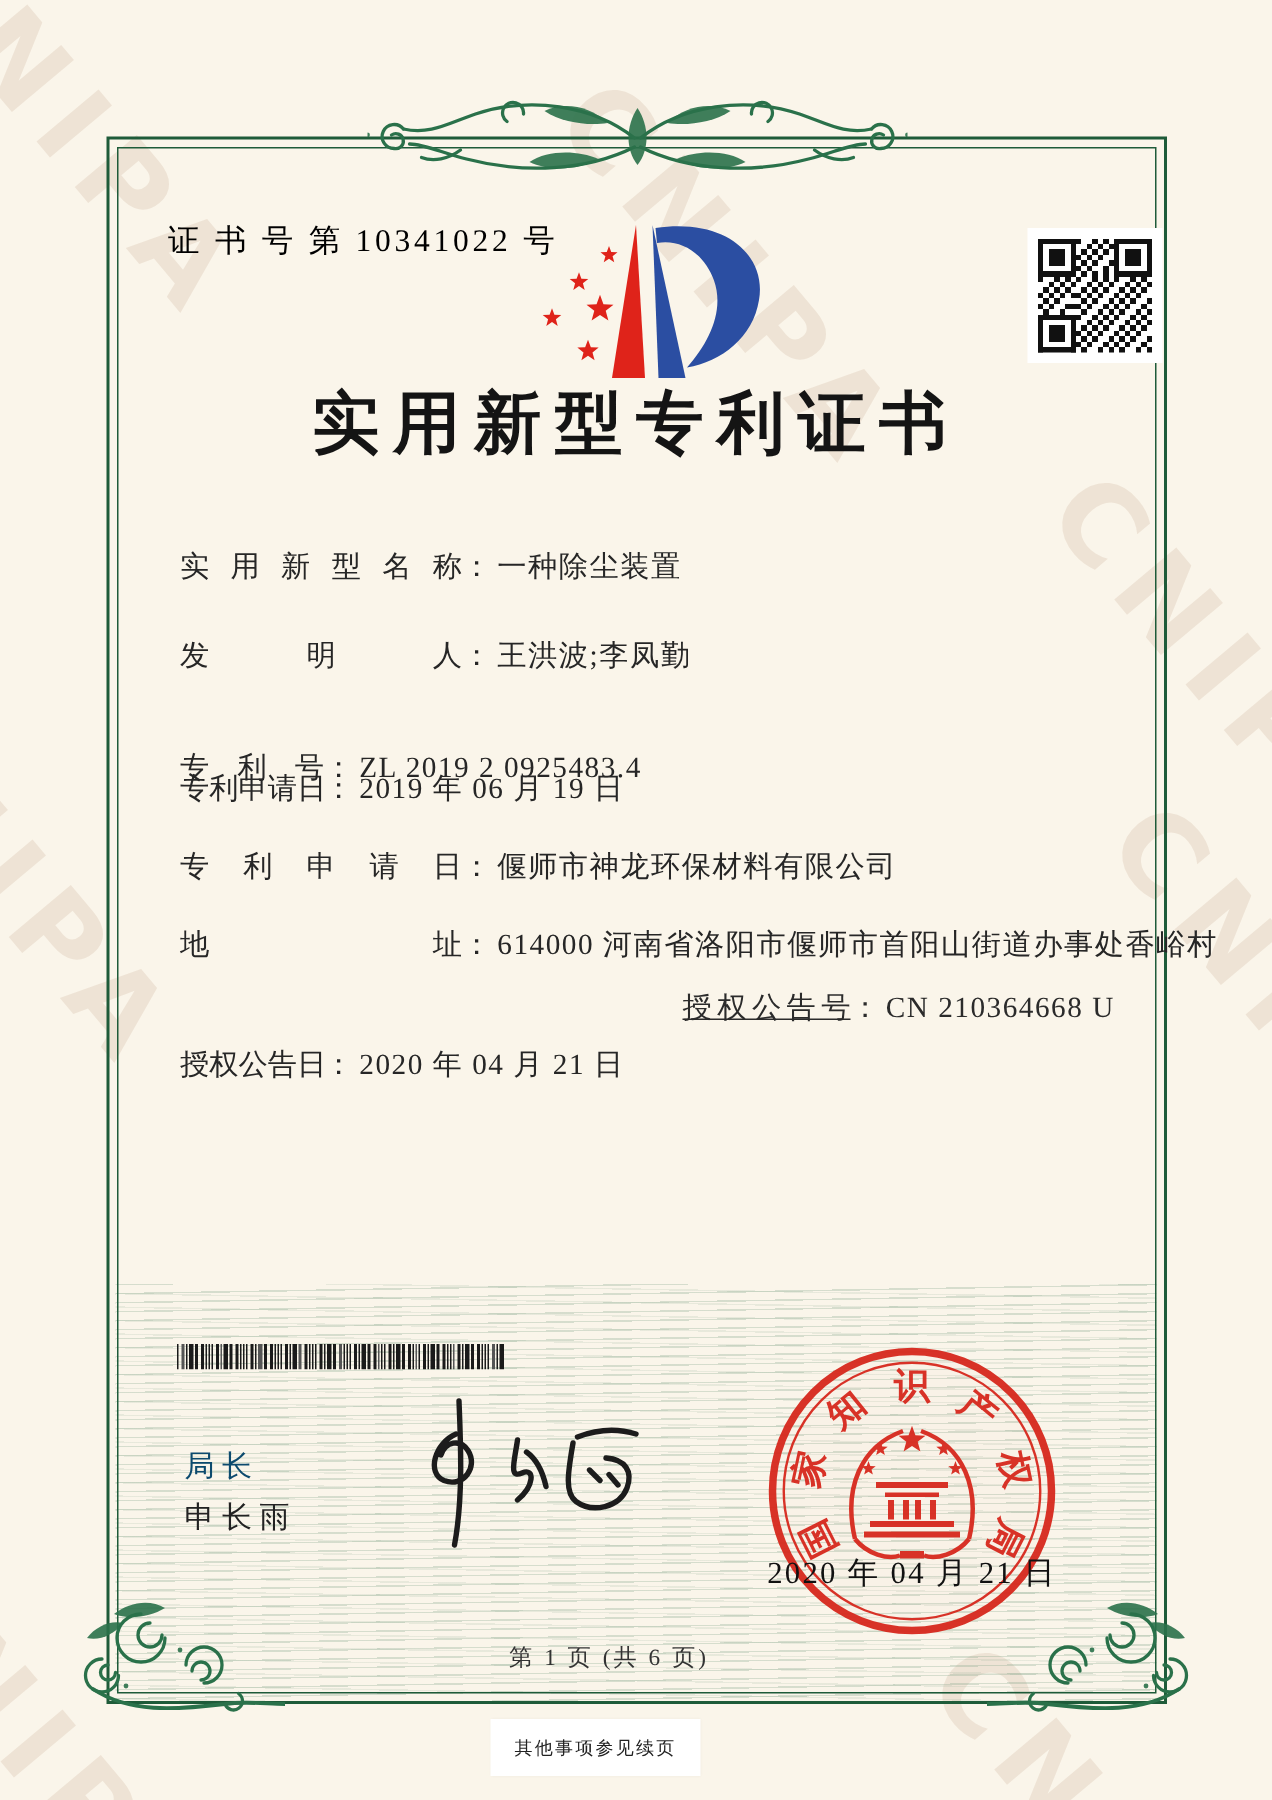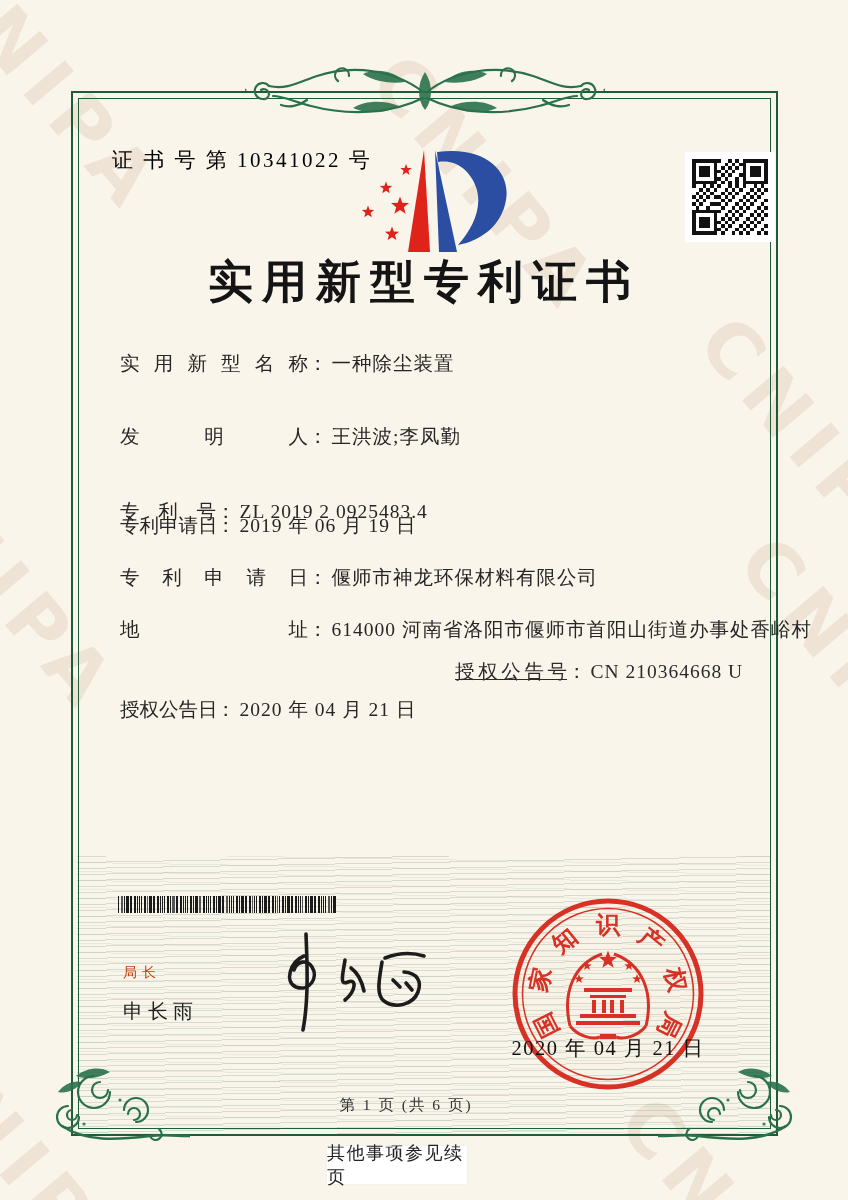--- a/index.html
+++ b/index.html
@@ -63,38 +63,38 @@
   
   .body-text{
     position:absolute;left:118px;top:699px;width:618px;z-index:5;
     font-size:17.5px;line-height:1.52;letter-spacing:0.4px;color:#2e2e2e;
     text-align:justify;
   }
   .body-text p{margin:0;text-indent:2em;}
   
   .barcode{position:absolute;left:118px;top:896px;z-index:5;}
   
-  .sig-title{position:absolute;left:123px;top:964px;font-size:14px;letter-spacing:5px;z-index:5;color:#c2410c;}
+  .sig-title{position:absolute;left:123px;top:964px;font-size:20px;letter-spacing:5px;z-index:5;color:#0c4a6e;}
   .sig-name{position:absolute;left:123px;top:998px;font-size:20px;letter-spacing:5px;z-index:5;color:#222;}
   .sig-svg{position:absolute;left:252px;top:928px;z-index:5;}
   
   .seal{position:absolute;left:510px;top:896px;width:196px;height:196px;z-index:6;opacity:0.95;}
   .seal-date{
     position:absolute;left:509px;top:1034px;width:198px;text-align:center;z-index:7;
     font-size:20.5px;letter-spacing:1.5px;color:#111;white-space:nowrap;
   }
   
   .page-info{
     position:absolute;left:71px;top:1095px;width:670px;text-align:center;z-index:5;
     font-size:15.5px;letter-spacing:2px;color:#333;
   }
   .note-box{
     position:absolute;left:327px;top:1146px;width:140px;height:38px;background:#ffffff;
     display:flex;align-items:center;justify-content:center;z-index:5;
-    font-size:18px;letter-spacing:1.5px;color:#222;box-shadow:0 0 2px rgba(0,0,0,0.05);
+    font-size:12px;letter-spacing:1.5px;color:#222;box-shadow:0 0 2px rgba(0,0,0,0.05);
   }
 </style>
 </head>
 <body>
 
 <div class="watermark" style="left:-18px;top:-62px;">CNIPA</div>
 <div class="watermark" style="left:420px;top:38px;">CNIPA</div>
 <div class="watermark" style="left:748px;top:300px;">CNIPA</div>
 <div class="watermark" style="left:-62px;top:438px;">CNIPA</div>
 <div class="watermark" style="left:788px;top:520px;">CNIPA</div>
@@ -300,21 +300,21 @@
       <rect x="11" y="20" width="1" height="1" fill="#111"></rect>
       <rect x="13" y="20" width="1" height="1" fill="#111"></rect>
       <rect x="15" y="20" width="1" height="1" fill="#111"></rect>
       <rect x="18" y="20" width="1" height="1" fill="#111"></rect>
       <rect x="20" y="20" width="1" height="1" fill="#111"></rect>
     </svg>
 </div>
 
 <div class="title">实用新型专利证书</div>
 
-<div class="row" style="top:350px;">
+<div class="row" style="top:364px;">
   <span class="lbl lbl-wide">实用新型名称</span><span class="colon">：</span><span class="val">一种除尘装置</span>
 </div>
 <div class="row" style="top:407px;margin-top:16px;">
   <span class="lbl lbl-wide">发明人</span><span class="colon">：</span><span class="val">王洪波;李凤勤</span>
 </div>
 <div class="row" style="top:470px;margin-top:28px;">
   <span class="lbl lbl-narrow">专利号</span><span class="colon">：</span><span class="val">ZL 2019 2 0925483.4</span>
 </div>
 <div class="row" style="top:512px;">
   <span class="lbl lbl-narrow">专利申请日</span><span class="colon">：</span><span class="val">2019 年 06 月 19 日</span>

